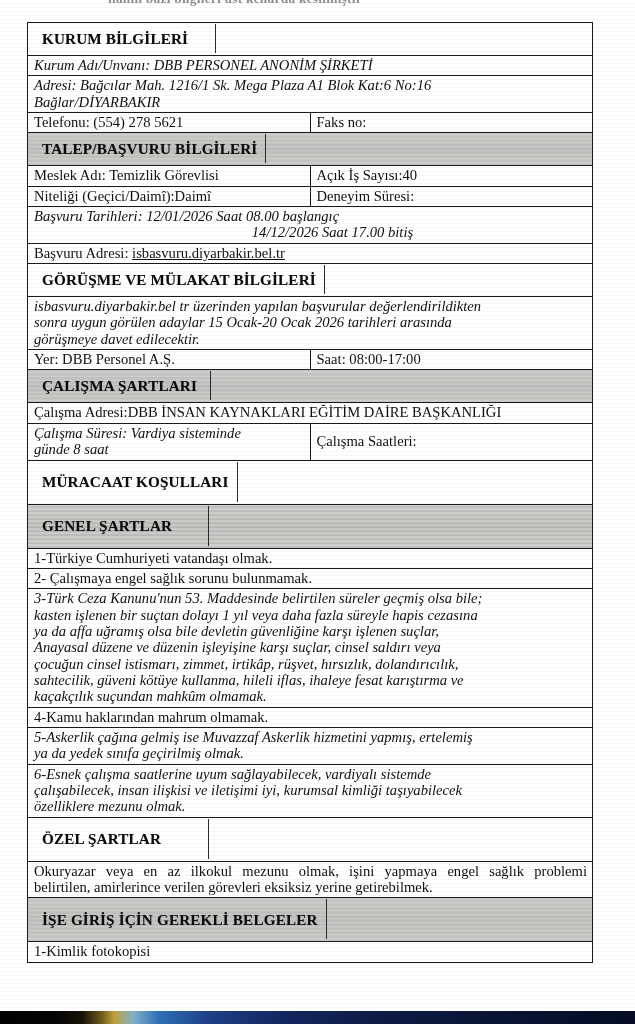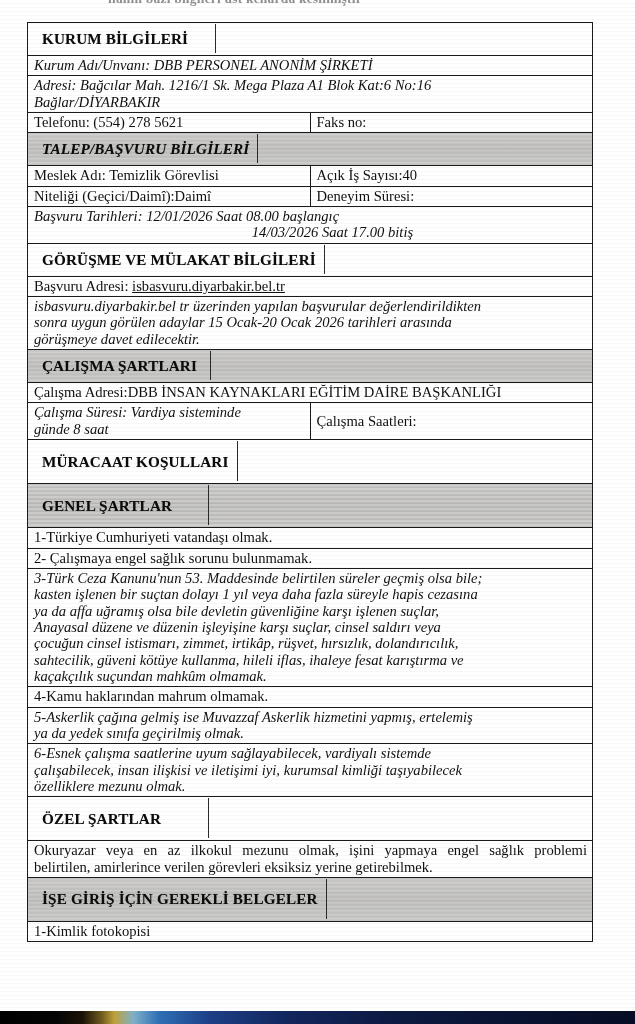--- a/index.html
+++ b/index.html
@@ -102,21 +102,21 @@
     text-shadow: 0 0 1px rgba(0,0,0,.25);
   }
   .banddiv {
     width: 1px;
     background: #2a2a2a;
     flex: 0 0 1px;
   }
   .bandrest { flex: 1 1 auto; }
 
   .band-h1 .bandlabel { min-width: 165px; }
-  .band-h2 .bandlabel { min-width: 165px; font-style: italic; }
+  .band-h2 .bandlabel { min-width: 165px; }
   .band-h3 .bandlabel { min-width: 165px; }
   .band-h4 .bandlabel { min-width: 160px; }
   .band-h5 .bandlabel { min-width: 160px; }
   .band-h6 .bandlabel { min-width: 158px; }
   .band-h7 .bandlabel { min-width: 158px; }
   .band-h8 .bandlabel { min-width: 158px; }
 
   .band-tall .bandwrap { min-height: 40px; text-align: right; }
 
   
@@ -199,44 +199,48 @@
       <td style="width:281px">Meslek Adı: Temizlik Görevlisi</td>
       <td>Açık İş Sayısı:40</td>
     </tr>
     <tr>
       <td>Niteliği (Geçici/Daimî):Daimî</td>
       <td>Deneyim Süresi:</td>
     </tr>
     <tr>
       <td colspan="2" class="para">
         <span class="cellline">Başvuru Tarihleri: 12/01/2026 Saat 08.00 başlangıç</span>
-        <span class="cellline indent-center">14/03/2026 Saat 17.00 bitiş</span>
-      </td>
-    </tr>
-    <tr>
-      <td class="band band-h3" colspan="2">
-        <div class="bandwrap">
-          <div class="bandlabel">GÖRÜŞME VE MÜLAKAT BİLGİLERİ</div>
-          <div class="banddiv"></div>
-          <div class="bandrest"></div>
-        </div>
-      </td>
-    </tr>
-
+        <span class="cellline indent-center">14/12/2026 Saat 17.00 bitiş</span>
+      </td>
+    </tr>
     <tr>
       <td colspan="2">
         <span>Başvuru Adresi: </span><span class="underline-link">isbasvuru.diyarbakir.bel.tr</span>
+      </td>
+    </tr>
+
+    <tr>
+      <td class="band band-h3" colspan="2">
+        <div class="bandwrap">
+          <div class="bandlabel">GÖRÜŞME VE MÜLAKAT BİLGİLERİ</div>
+          <div class="banddiv"></div>
+          <div class="bandrest"></div>
+        </div>
       </td>
     </tr>
     <tr>
       <td colspan="2" class="para">
         <span class="cellline">isbasvuru.diyarbakir.bel tr üzerinden yapılan başvurular değerlendirildikten</span>
         <span class="cellline">sonra uygun görülen adaylar 15 Ocak-20 Ocak 2026 tarihleri arasında</span>
         <span class="cellline">görüşmeye davet edilecektir.</span>
       </td>
+    </tr>
+    <tr>
+      <td style="width:281px">Yer: DBB Personel A.Ş.</td>
+      <td>Saat: 08:00-17:00</td>
     </tr>
 
     <tr>
       <td class="band band-h4 noise2" colspan="2">
         <div class="bandwrap">
           <div class="bandlabel">ÇALIŞMA ŞARTLARI</div>
           <div class="banddiv"></div>
           <div class="bandrest"></div>
         </div>
       </td>

